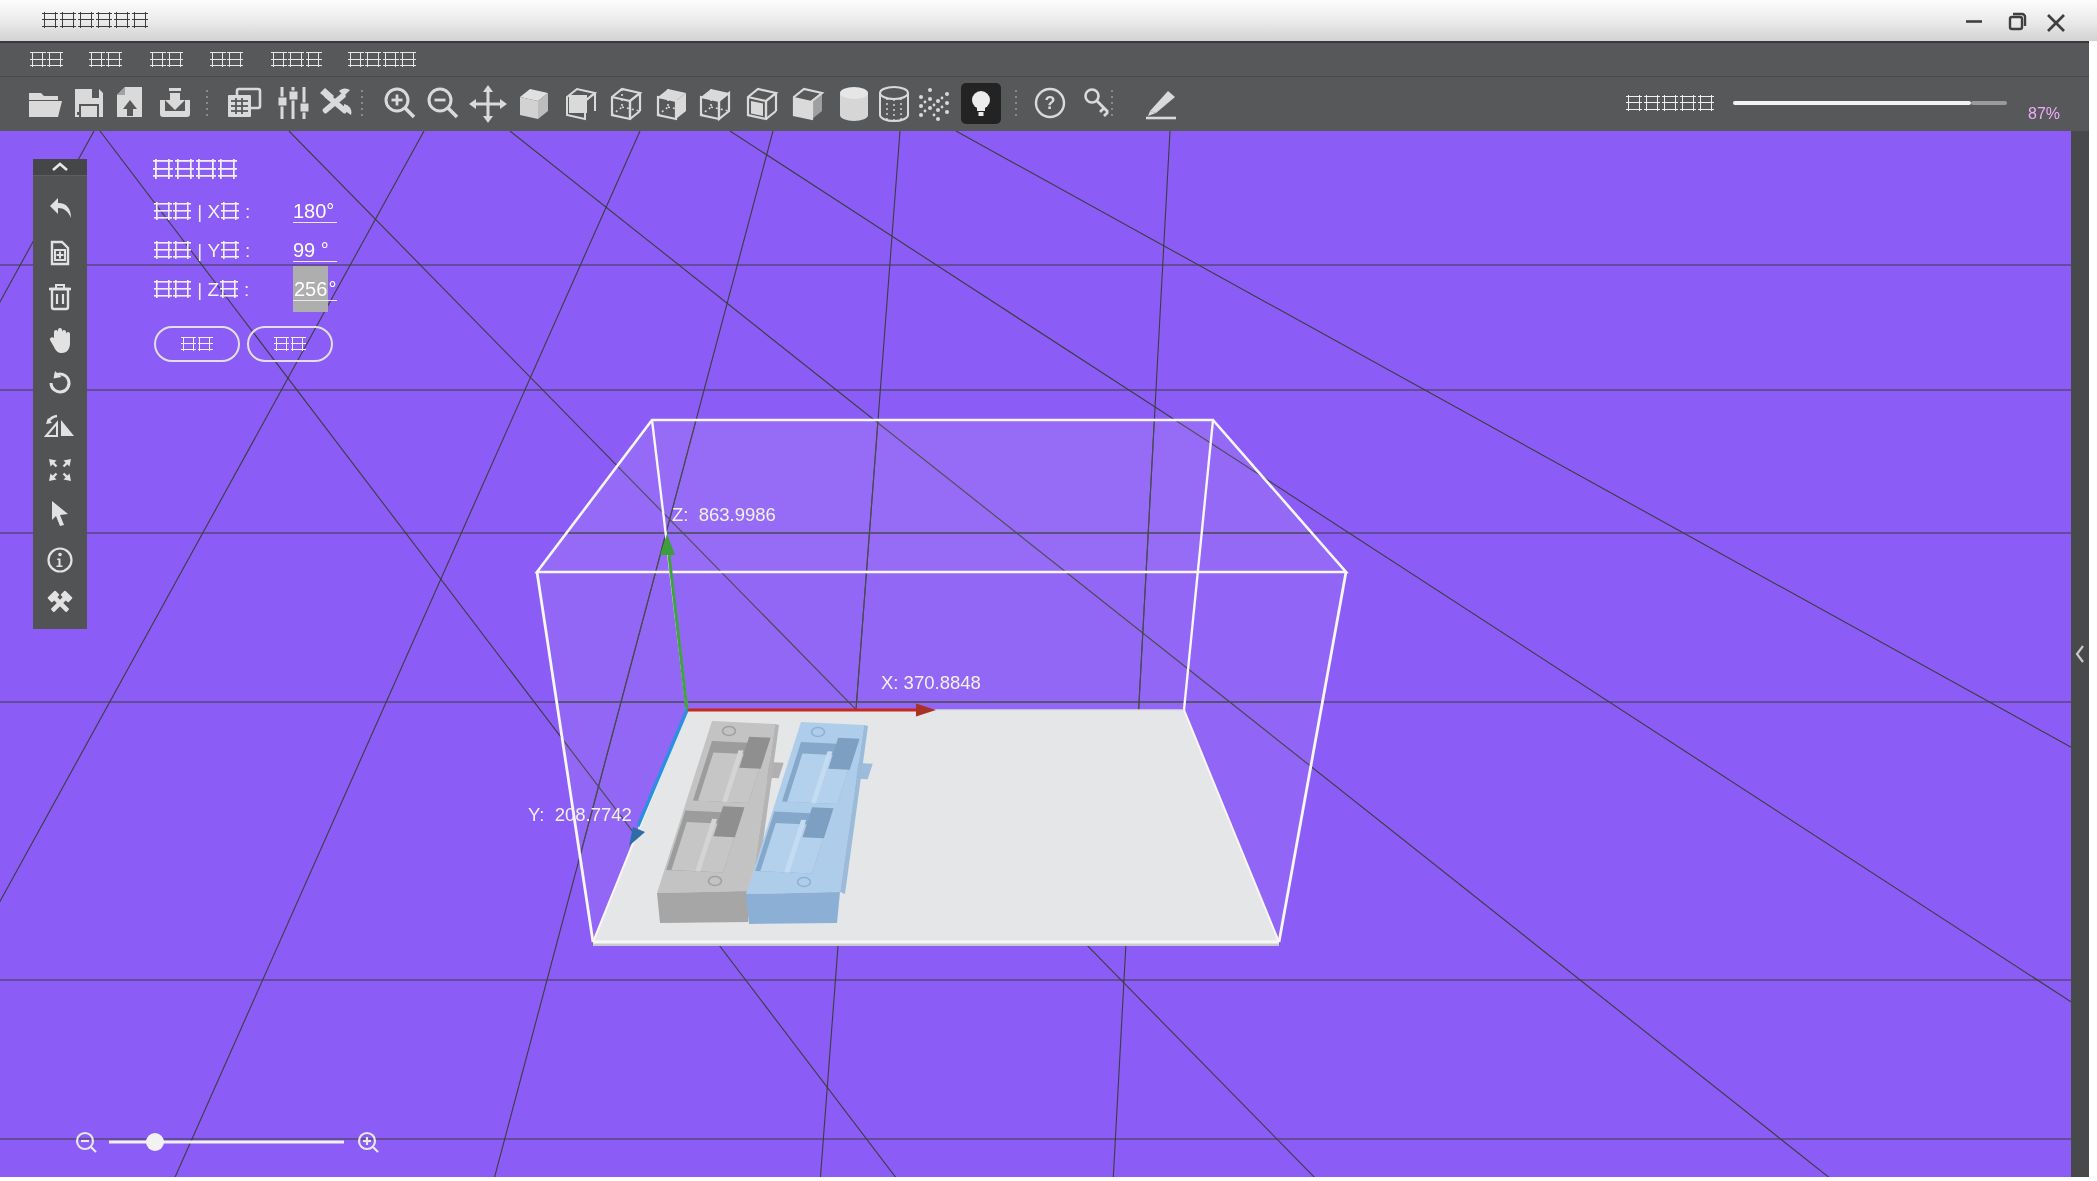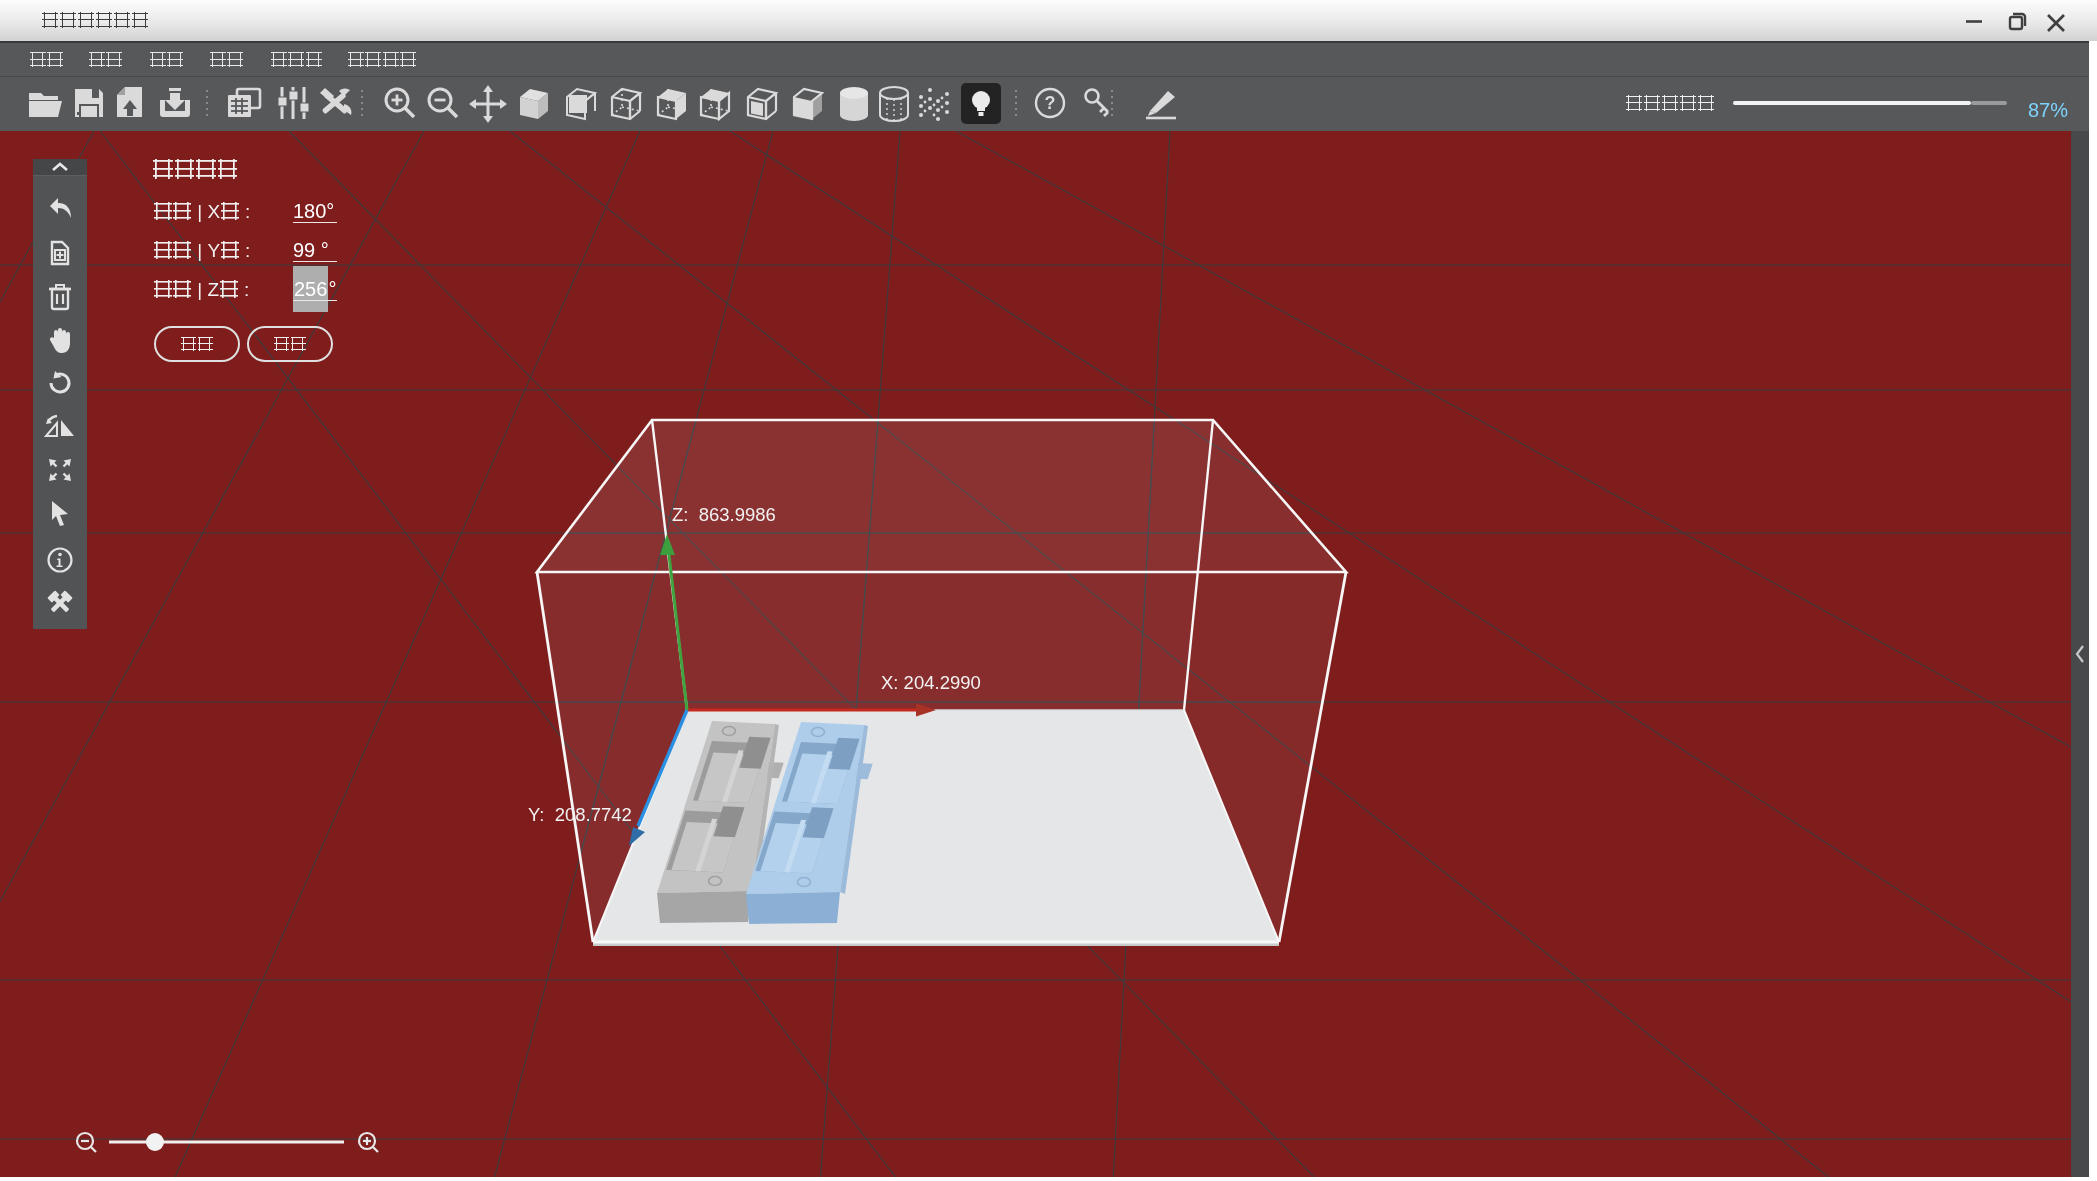--- a/index.html
+++ b/index.html
@@ -22,21 +22,21 @@
 #title .t{position:absolute;left:41px;top:11px;font-size:17.5px;--c:#3c3c3c;letter-spacing:0}
 
 #wc{position:absolute;right:3px;top:0;height:41px}
 
 #menu{position:absolute;left:0;top:43px;width:2089px;height:34px;background:#57585a;box-shadow:inset 0 -1px 0 #48494b}
 #menu .mi{position:absolute;top:8px;font-size:17px;--c:#e8e8e8}
 
 #tools{position:absolute;left:0;top:77px;width:2089px;height:54px;background:#57585a}
 .ti{position:absolute;top:7px}
 
-#vp{position:absolute;left:0;top:131px;width:2080px;height:1046px;background:#7f1d1d;overflow:hidden}
+#vp{position:absolute;left:0;top:131px;width:2080px;height:1046px;background:#8b5cf6;overflow:hidden}
 #rstrip{position:absolute;left:2071px;top:131px;width:18px;height:1046px;background:#48494b}
 #rchev{position:absolute;left:2074px;top:643px}
 
 #ltb{position:absolute;left:33px;top:159px;width:54px;height:470px;background:#525355}
 #ltb .cell{position:absolute;left:0;width:54px;height:40px;display:flex;align-items:center;justify-content:center}
 
 #panel{position:absolute;left:152px;top:155px;color:#fff}
 .prow{position:absolute;font-size:19px;--c:#f0f0f0;color:#f2f2f2;white-space:nowrap}
 .pval{position:absolute;font-size:20px;color:#fff;width:44px}
 .pun{position:absolute;width:44px;border-bottom:1.5px solid #e8e8e8;height:1px}
@@ -262,21 +262,21 @@
       </svg>
     <svg class="ti" style="left:1142px;top:10px" width="38" height="34" viewBox="0 0 38 34">
       <path d="M8 24 L26 4 L33 10 L14 26 Z" fill="#dadada"></path>
       <path d="M8 24 l6 2 l-8 3 z" fill="#dadada"></path>
       <line x1="4" y1="31" x2="34" y2="31" stroke="#dadada" stroke-width="2.6"></line>
     </svg>
 
     <span class="lbl" style="left:1625px;top:17px;--c:#f0f0f0;font-size:17.5px"><i class="cj"></i><i class="cj"></i><i class="cj"></i><i class="cj"></i><i class="cj"></i></span>
     <div style="position:absolute;left:1733px;top:24px;width:238px;height:4px;background:#f2f2f2;border-radius:2px"></div>
     <div style="position:absolute;left:1971px;top:24px;width:36px;height:4px;background:#9a9b9c;border-radius:2px"></div>
-    <span style="position:absolute;left:2028px;top:22px;color:#7dd3fc;font-size:20px">87%</span>
+    <span style="position:absolute;left:2028px;top:28px;color:#f0abfc;font-size:16px">87%</span>
   </div>
   <div id="wc">
     <svg width="130" height="41" viewBox="0 0 130 41">
       <line x1="2" y1="21.5" x2="18" y2="21.5" stroke="#3f3f3f" stroke-width="2.6"></line>
       <rect x="46" y="17" width="12" height="12" rx="2" fill="none" stroke="#3f3f3f" stroke-width="2.4"></rect>
       <path d="M49 14 h9 a3 3 0 0 1 3 3 v9" fill="none" stroke="#3f3f3f" stroke-width="2.4"></path>
       <g stroke="#3f3f3f" stroke-width="2.6">
           <line x1="84" y1="15" x2="100" y2="31"></line>
           <line x1="100" y1="15" x2="84" y2="31"></line>
         </g>
@@ -372,21 +372,21 @@
     </g>
 
     <line x1="687" y1="579" x2="920" y2="579" stroke="#c62a1e" stroke-width="3.2"></line>
     <polygon points="936,579 916,572.5 916,585.5" fill="#a93226"></polygon>
     <line x1="687" y1="579" x2="669" y2="424" stroke="#3fa33f" stroke-width="3"></line>
     <polygon points="667,403 660,424 675,424" fill="#3c9e3c"></polygon>
     <line x1="687" y1="579" x2="638" y2="695" stroke="#2b8fe2" stroke-width="3.4"></line>
     <polygon points="629,715 633,696 645,701" fill="#2e6da8"></polygon>
   </svg>
   <span class="lbl" style="left:672px;top:373px">Z:&nbsp; 863.9986</span>
-  <span class="lbl" style="left:881px;top:541px">X: 204.2990</span>
+  <span class="lbl" style="left:881px;top:541px">X: 370.8848</span>
   <span class="lbl" style="left:528px;top:673px">Y:&nbsp; 208.7742</span>
   </div>
   <div id="rstrip"></div>
   <div id="rchev"><svg width="12" height="22" viewBox="0 0 12 22">
         <polyline points="9,3 3,11 9,19" fill="none" stroke="#c8c8c8" stroke-width="2.2"></polyline>
       </svg></div>
 
   <div id="ltb">
     <div class="cell" style="top:0;height:17px;background:#454648;border-bottom:1px solid #5d5e60">
       <svg width="20" height="10" viewBox="0 0 20 10">

